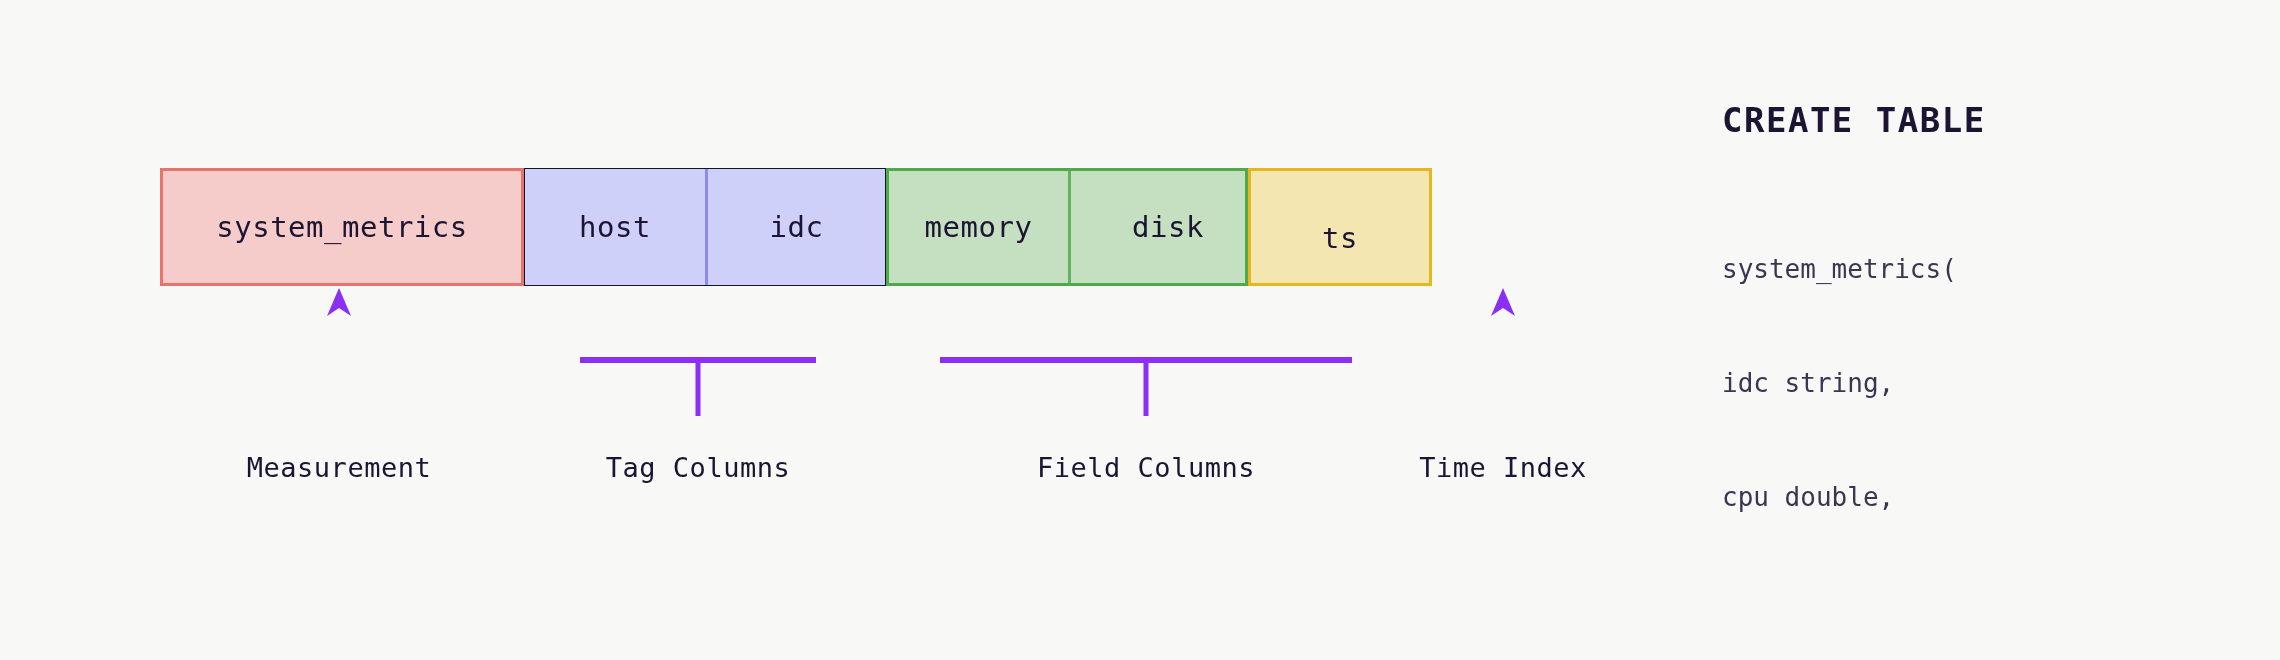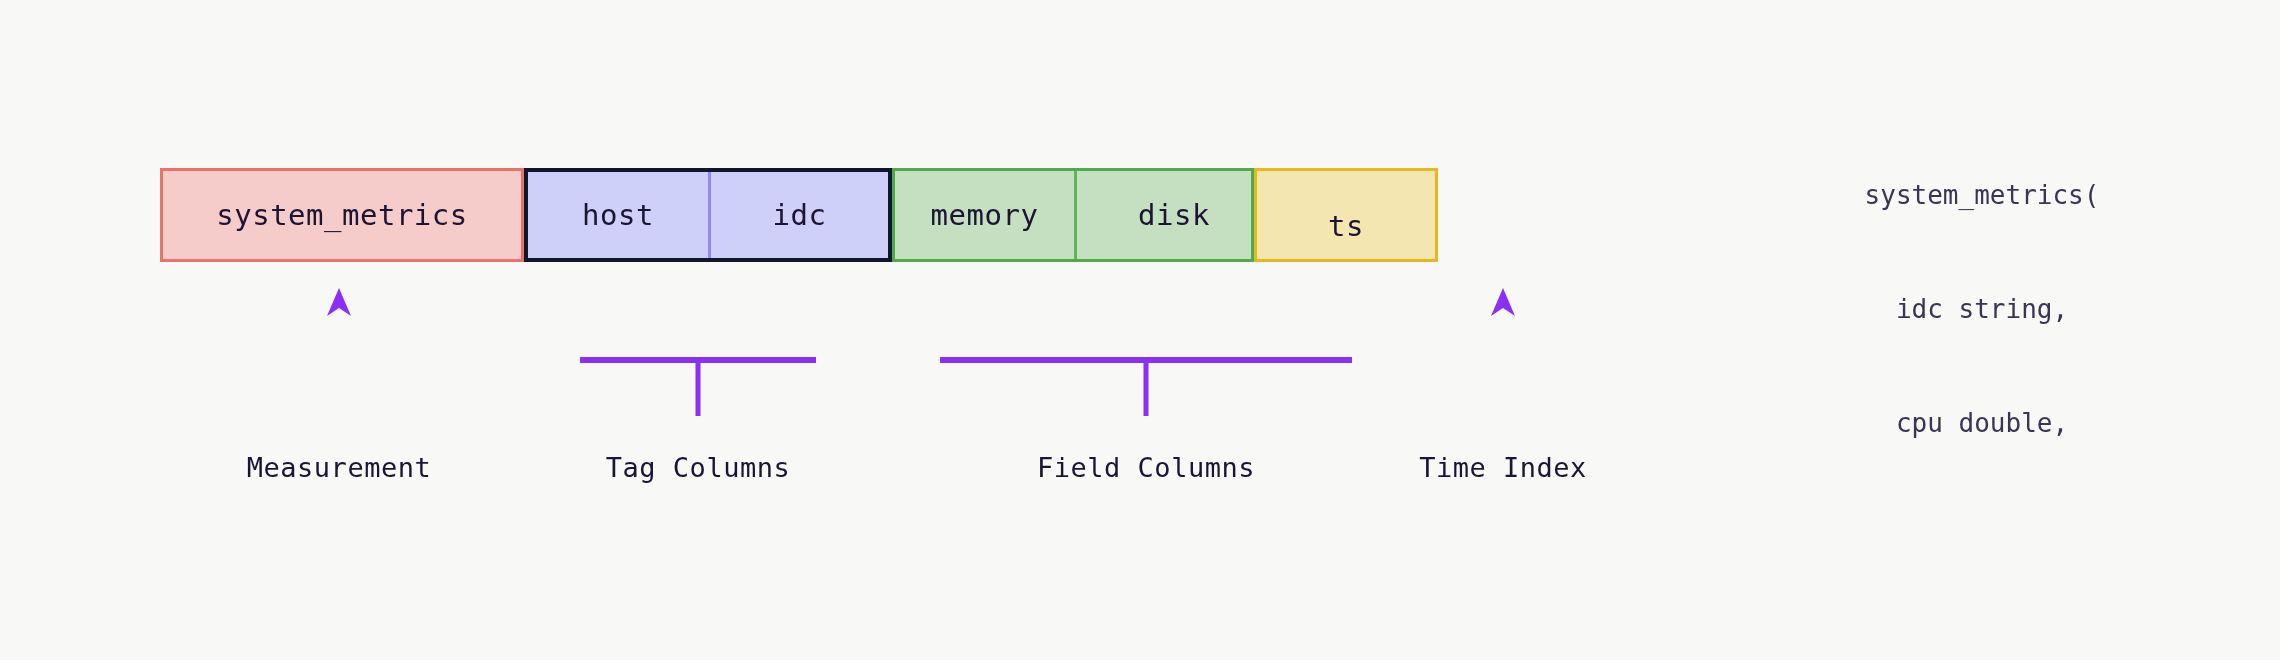--- a/index.html
+++ b/index.html
@@ -22,21 +22,21 @@
     inset: 0;
     width: 2280px;
     height: 660px;
   }
 
   
   .schema-bar {
     position: absolute;
     left: 160px;
     top: 168px;
-    height: 94px;
+    height: 118px;
     display: flex;
     align-items: stretch;
   }
 
   .group {
     display: flex;
     align-items: stretch;
     box-sizing: border-box;
   }
 
@@ -47,21 +47,21 @@
     justify-content: center;
     font-size: 29px;
     letter-spacing: 0.5px;
     white-space: nowrap;
     color: #1c1433;
   }
 
   .group-measurement { border: 3px solid #e8736a; background: #f5ccca; }
   .group-measurement .cell { width: 358px; }
 
-  .group-tag { border: 4px solid #0f172a; background: #ced0f9; }
+  .group-tag { border: 1px solid #0f172a; background: #ced0f9; }
   .group-tag .cell { width: 180px; }
   .group-tag .cell + .cell { border-left: 3px solid #8b8bf0; }
 
   .group-field { border: 3px solid #4faa4a; background: #c5e0c0; }
   .group-field .cell { width: 179px; }
   .group-field .cell + .cell { border-left: 3px solid #63b25e; }
   .group-field .cell:last-child { width: 177px; padding-left: 20px; }
 
   .group-time { border: 3px solid #e8b71f; background: #f4e6b0; }
   .group-time .cell { width: 178px; margin-top: 22px; }
@@ -103,21 +103,21 @@
     white-space: nowrap;
   }
   .sql-body {
     margin: 0;
     font-family: "DejaVu Sans Mono", "Liberation Mono", monospace;
     font-size: 26px;
     line-height: 38px;
     color: #3a3550;
     white-space: pre;
   }
-  .sql-line { display: block; white-space: pre; text-align: center; }
+  .sql-line { display: block; white-space: pre; }
 </style>
 </head>
 <body style="background: rgb(248, 248, 247);">
 
 <div id="stage">
 
   <div class="schema-bar">
 
     <div class="group group-measurement">
       <div class="cell">system_metrics</div>
@@ -177,20 +177,21 @@
       <path d="M 1503 288 L 1491 316 L 1503 308 L 1515 316 Z" fill="#8b2ff5"></path>
     </g>
   </svg>
 
   <div class="conn-label" style="left:339px">Measurement</div>
   <div class="conn-label" style="left:698px">Tag Columns</div>
   <div class="conn-label" style="left:1146px">Field Columns</div>
   <div class="conn-label" style="left:1503px">Time Index</div>
 
   <div class="sql-block">
+    <div class="sql-title">CREATE TABLE</div>
     <div class="sql-body">
       <span class="sql-line"><span>system_metrics(</span></span>
       <span class="sql-line"><span>idc string,</span></span>
       <span class="sql-line"><span>cpu double,</span></span>
       
       
       
       
     </div>
   </div>

